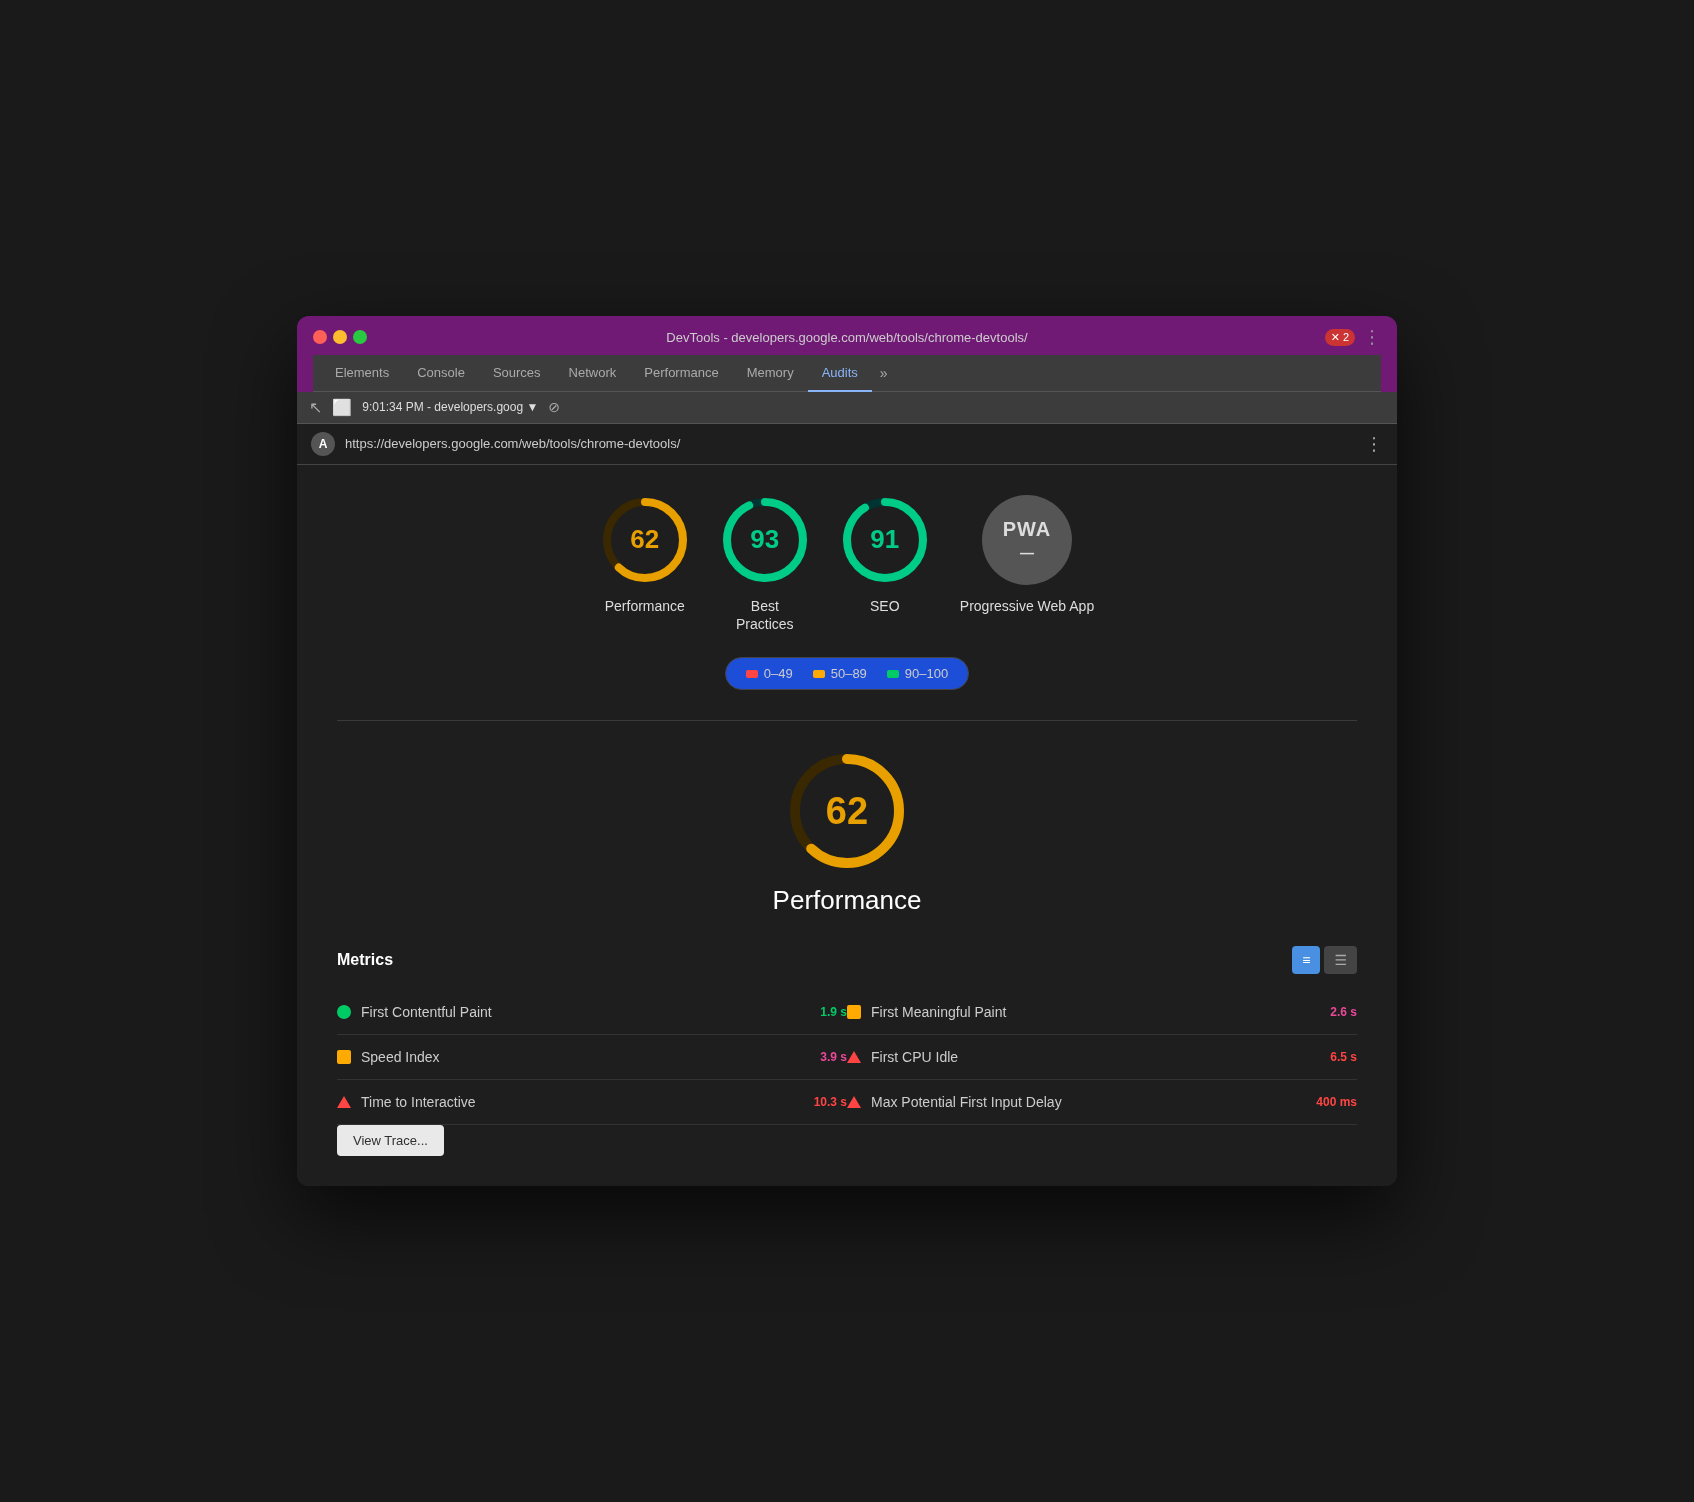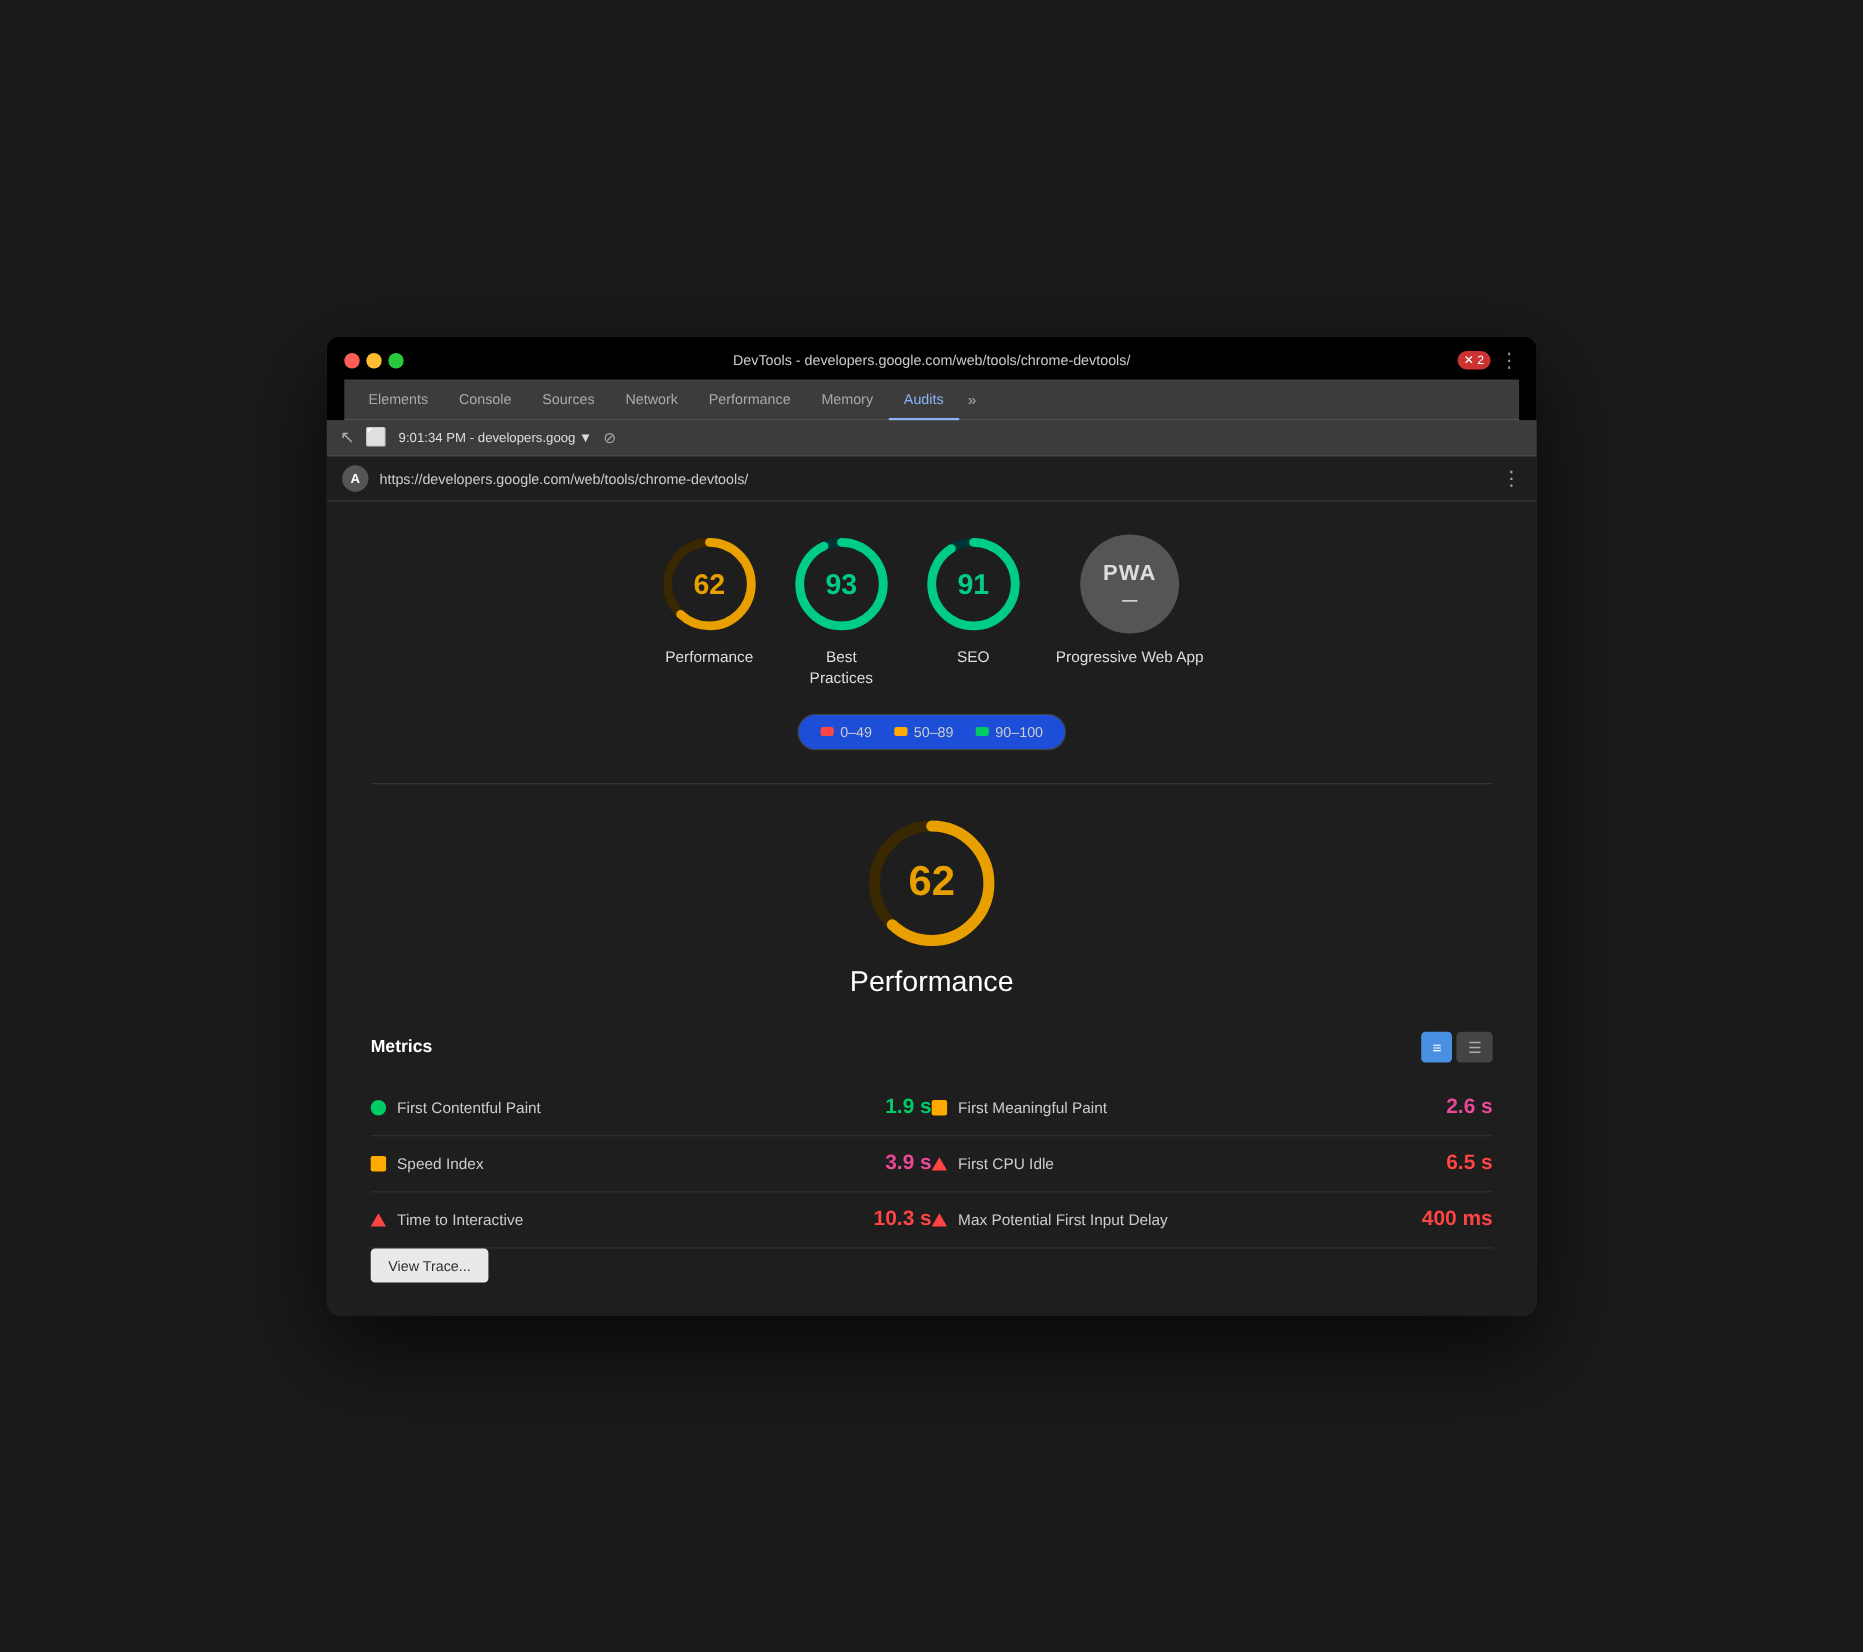--- a/index.html
+++ b/index.html
@@ -15,21 +15,21 @@
     .browser-window {
       width: 1100px;
       background: #2b2b2b;
       border-radius: 12px;
       overflow: hidden;
       box-shadow: 0 30px 80px rgba(0,0,0,0.7);
     }
 
     
     .title-bar {
-      background: #000000;
+      background: #701a75;
       padding: 14px 16px 0;
       display: flex;
       flex-direction: column;
       gap: 0;
     }
     .title-row {
       display: flex;
       align-items: center;
       justify-content: center;
       position: relative;
@@ -369,21 +369,21 @@
       border-right: 7px solid transparent;
       border-bottom: 12px solid #f44;
       border-radius: 0;
     }
     .metric-name {
       color: #ccc;
       font-size: 14px;
       flex: 1;
     }
     .metric-value {
-      font-size: 19px;
+      font-size: 12px;
       font-weight: 600;
       margin-left: auto;
     }
     .metric-value.green-val { color: #0c6; }
     .metric-value.orange-val { color: #ec4899; }
     .metric-value.red-val { color: #f44; }
 
     
     .bottom-hint {
       display: flex;

